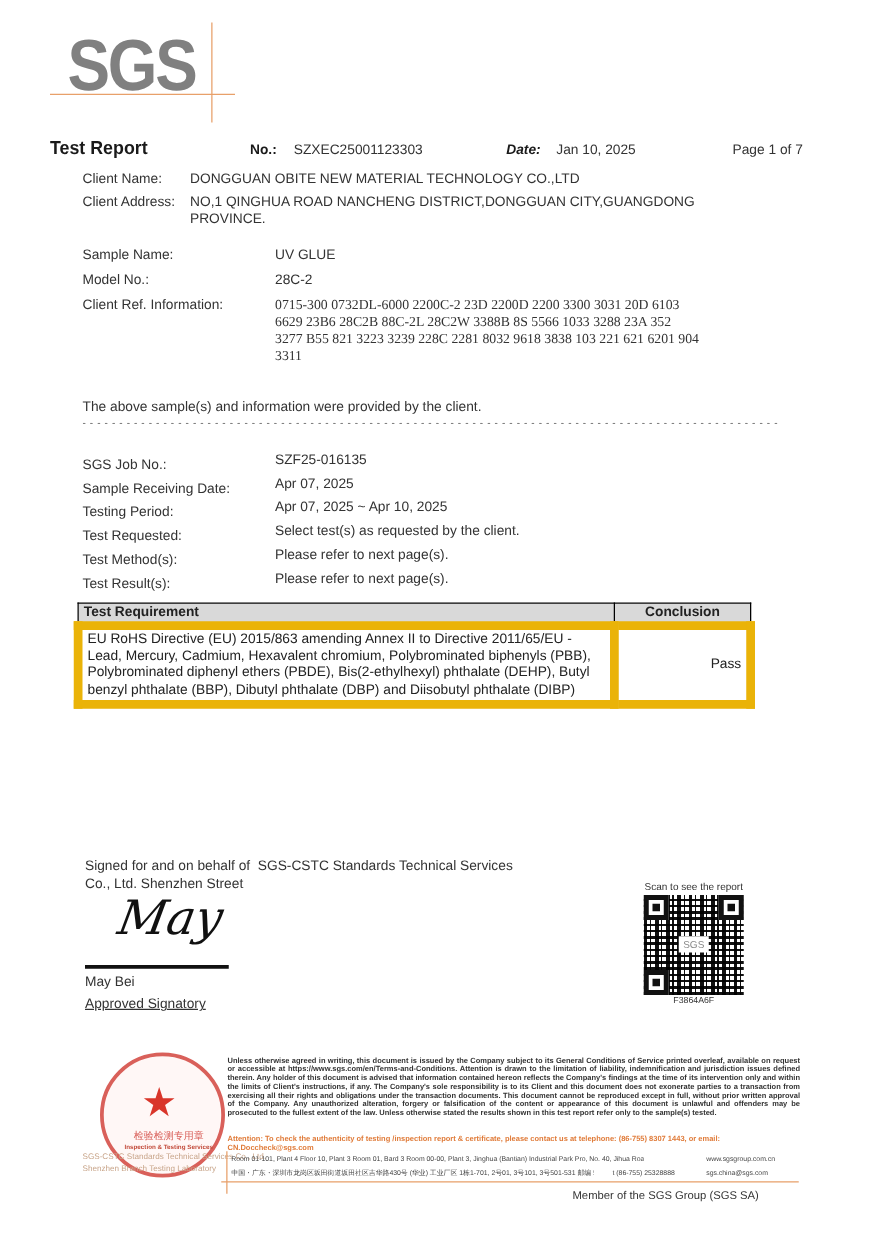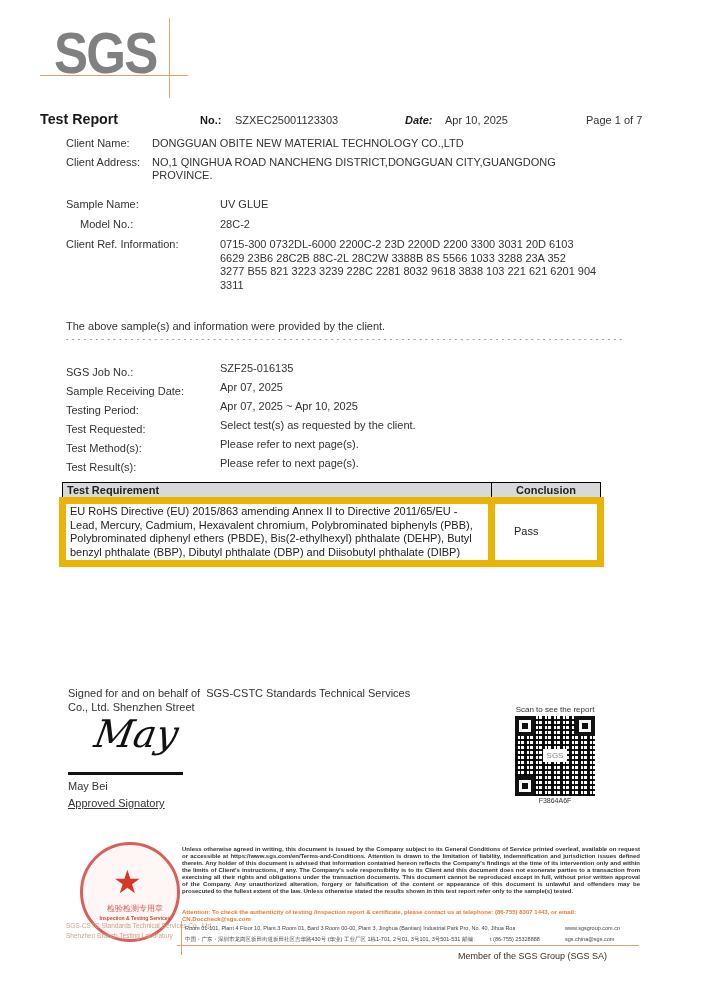--- a/index.html
+++ b/index.html
@@ -14,21 +14,21 @@
   .hdr-lbl { font-weight: bold; font-size: 11px; }
   .hdr-val { font-size: 11px; color: #333; }
   .lbl { font-size: 11px; color: #333; }
   .val { font-size: 11px; color: #333; line-height: 13.5px; }
   .dash { font-size: 8px; color: #555; letter-spacing: 0.5px; white-space: nowrap; overflow: hidden; }
   table.req { border-collapse: collapse; font-size: 11px; color: #222; }
   table.req th { background: #d9d9d9; border: 1px solid #000; font-weight: bold; text-align: left;
                  padding: 0 4px; height: 14px; font-size: 11px; }
   table.req th.concl { text-align: center; }
   table.req td { border: 7px solid #eab308; padding: 1px 4px; vertical-align: top; line-height: 13.5px; }
-  table.req td.pass { text-align: left; vertical-align: middle; padding-left: 19px; }
+  table.req td.pass { text-align: right; vertical-align: middle; padding-left: 19px; }
   .sig-line { background: #111; height: 3px; }
   .footer-small { font-size: 6px; line-height: 7px; color: #333; font-weight: bold; text-align: justify; }
   .footer-orange { font-size: 6px; line-height: 7px; color: #e07b39; font-weight: bold; }
   .footer-addr { font-size: 5.5px; color: #444; white-space: nowrap; line-height: 8px; }
   .stamp { width: 100px; height: 100px; border-radius: 50%; border: 3px solid #d9605a;
            box-sizing: border-box; }
   .qr { background:
         repeating-linear-gradient(90deg, #111 0 3px, #fff 3px 5px, #111 5px 6px, #fff 6px 9px),
         repeating-linear-gradient(0deg, #111 0 2px, #fff 2px 5px);
         background-blend-mode: multiply; }
@@ -39,35 +39,35 @@
 <div class="abs" style="left:40px; top:18px; width:150px; height:75px;">
   <div class="abs logo-text" style="left:14px; top:6px;">SGS</div>
   <div class="abs orange-v" style="left:129px; top:0; height:80px;"></div>
   <div class="abs orange-h" style="left:0; top:57px; width:148px;"></div>
 </div>
 
 <div class="abs hdr-title" style="left:40px; top:110px;">Test Report</div>
 <div class="abs hdr-lbl" style="left:200px; top:114px;">No.:</div>
 <div class="abs hdr-val" style="left:235px; top:114px;">SZXEC25001123303</div>
 <div class="abs hdr-lbl" style="left:405px; top:114px;font-style:italic;">Date:</div>
-<div class="abs hdr-val" style="left:445px; top:114px;">Apr 10, 2025</div>
+<div class="abs hdr-val" style="left:445px; top:114px;">Jan 10, 2025</div>
 <div class="abs hdr-val" style="left:586px; top:114px;">Page 1 of 7</div>
 
 <div class="abs lbl" style="left:66px; top:137px;">Client Name:</div>
 <div class="abs val" style="left:152px; top:137px;">DONGGUAN  OBITE NEW MATERIAL TECHNOLOGY CO.,LTD</div>
 <div class="abs lbl" style="left:66px; top:156px;">Client Address:</div>
 <div class="abs val" style="left:152px; top:156px;">NO,1 QINGHUA ROAD NANCHENG DISTRICT,DONGGUAN CITY,GUANGDONG</div>
 <div class="abs val" style="left:152px; top:169px;">PROVINCE.</div>
 
 <div class="abs lbl" style="left:66px; top:198px;">Sample Name:</div>
 <div class="abs val" style="left:220px; top:198px;">UV GLUE</div>
-<div class="abs lbl" style="left:80px; top:218px;text-align:right;">Model No.:</div>
+<div class="abs lbl" style="left:66px; top:218px;text-align:right;">Model No.:</div>
 <div class="abs val" style="left:220px; top:218px;">28C-2</div>
 <div class="abs lbl" style="left:66px; top:238px;">Client Ref. Information:</div>
-<div class="abs" style="left:220px; top:238px;">
+<div class="abs" style="left:220px; top:238px;font-family:Liberation Serif, serif;">
   <div class="val">0715-300 0732DL-6000 2200C-2 23D 2200D 2200 3300 3031 20D 6103</div>
   <div class="val">6629 23B6 28C2B 88C-2L 28C2W 3388B 8S 5566 1033 3288 23A 352</div>
   <div class="val">3277 B55 821 3223 3239 228C 2281 8032 9618 3838 103 221 621 6201 904</div>
   <div class="val">3311</div>
 </div>
 <div class="abs val" style="left:66px; top:320px;">The above sample(s) and information were provided by the client.</div>
 <div class="abs dash" style="left:66px; top:334px; width:558px;">- - - - - - - - - - - - - - - - - - - - - - - - - - - - - - - - - - - - - - - - - - - - - - - - - - - - - - - - - - - - - - - - - - - - - - - - - - - - - - - - - - - - - - - - - - - - - - - - - - - - - - - - - - - - - - - - - - - - - - - - - - - - - - - - - - - - - - - - -</div>
 
 <div class="abs" style="left:66px; top:362px;">
   <div style="position:absolute; top:0; left:0; white-space:nowrap;">

